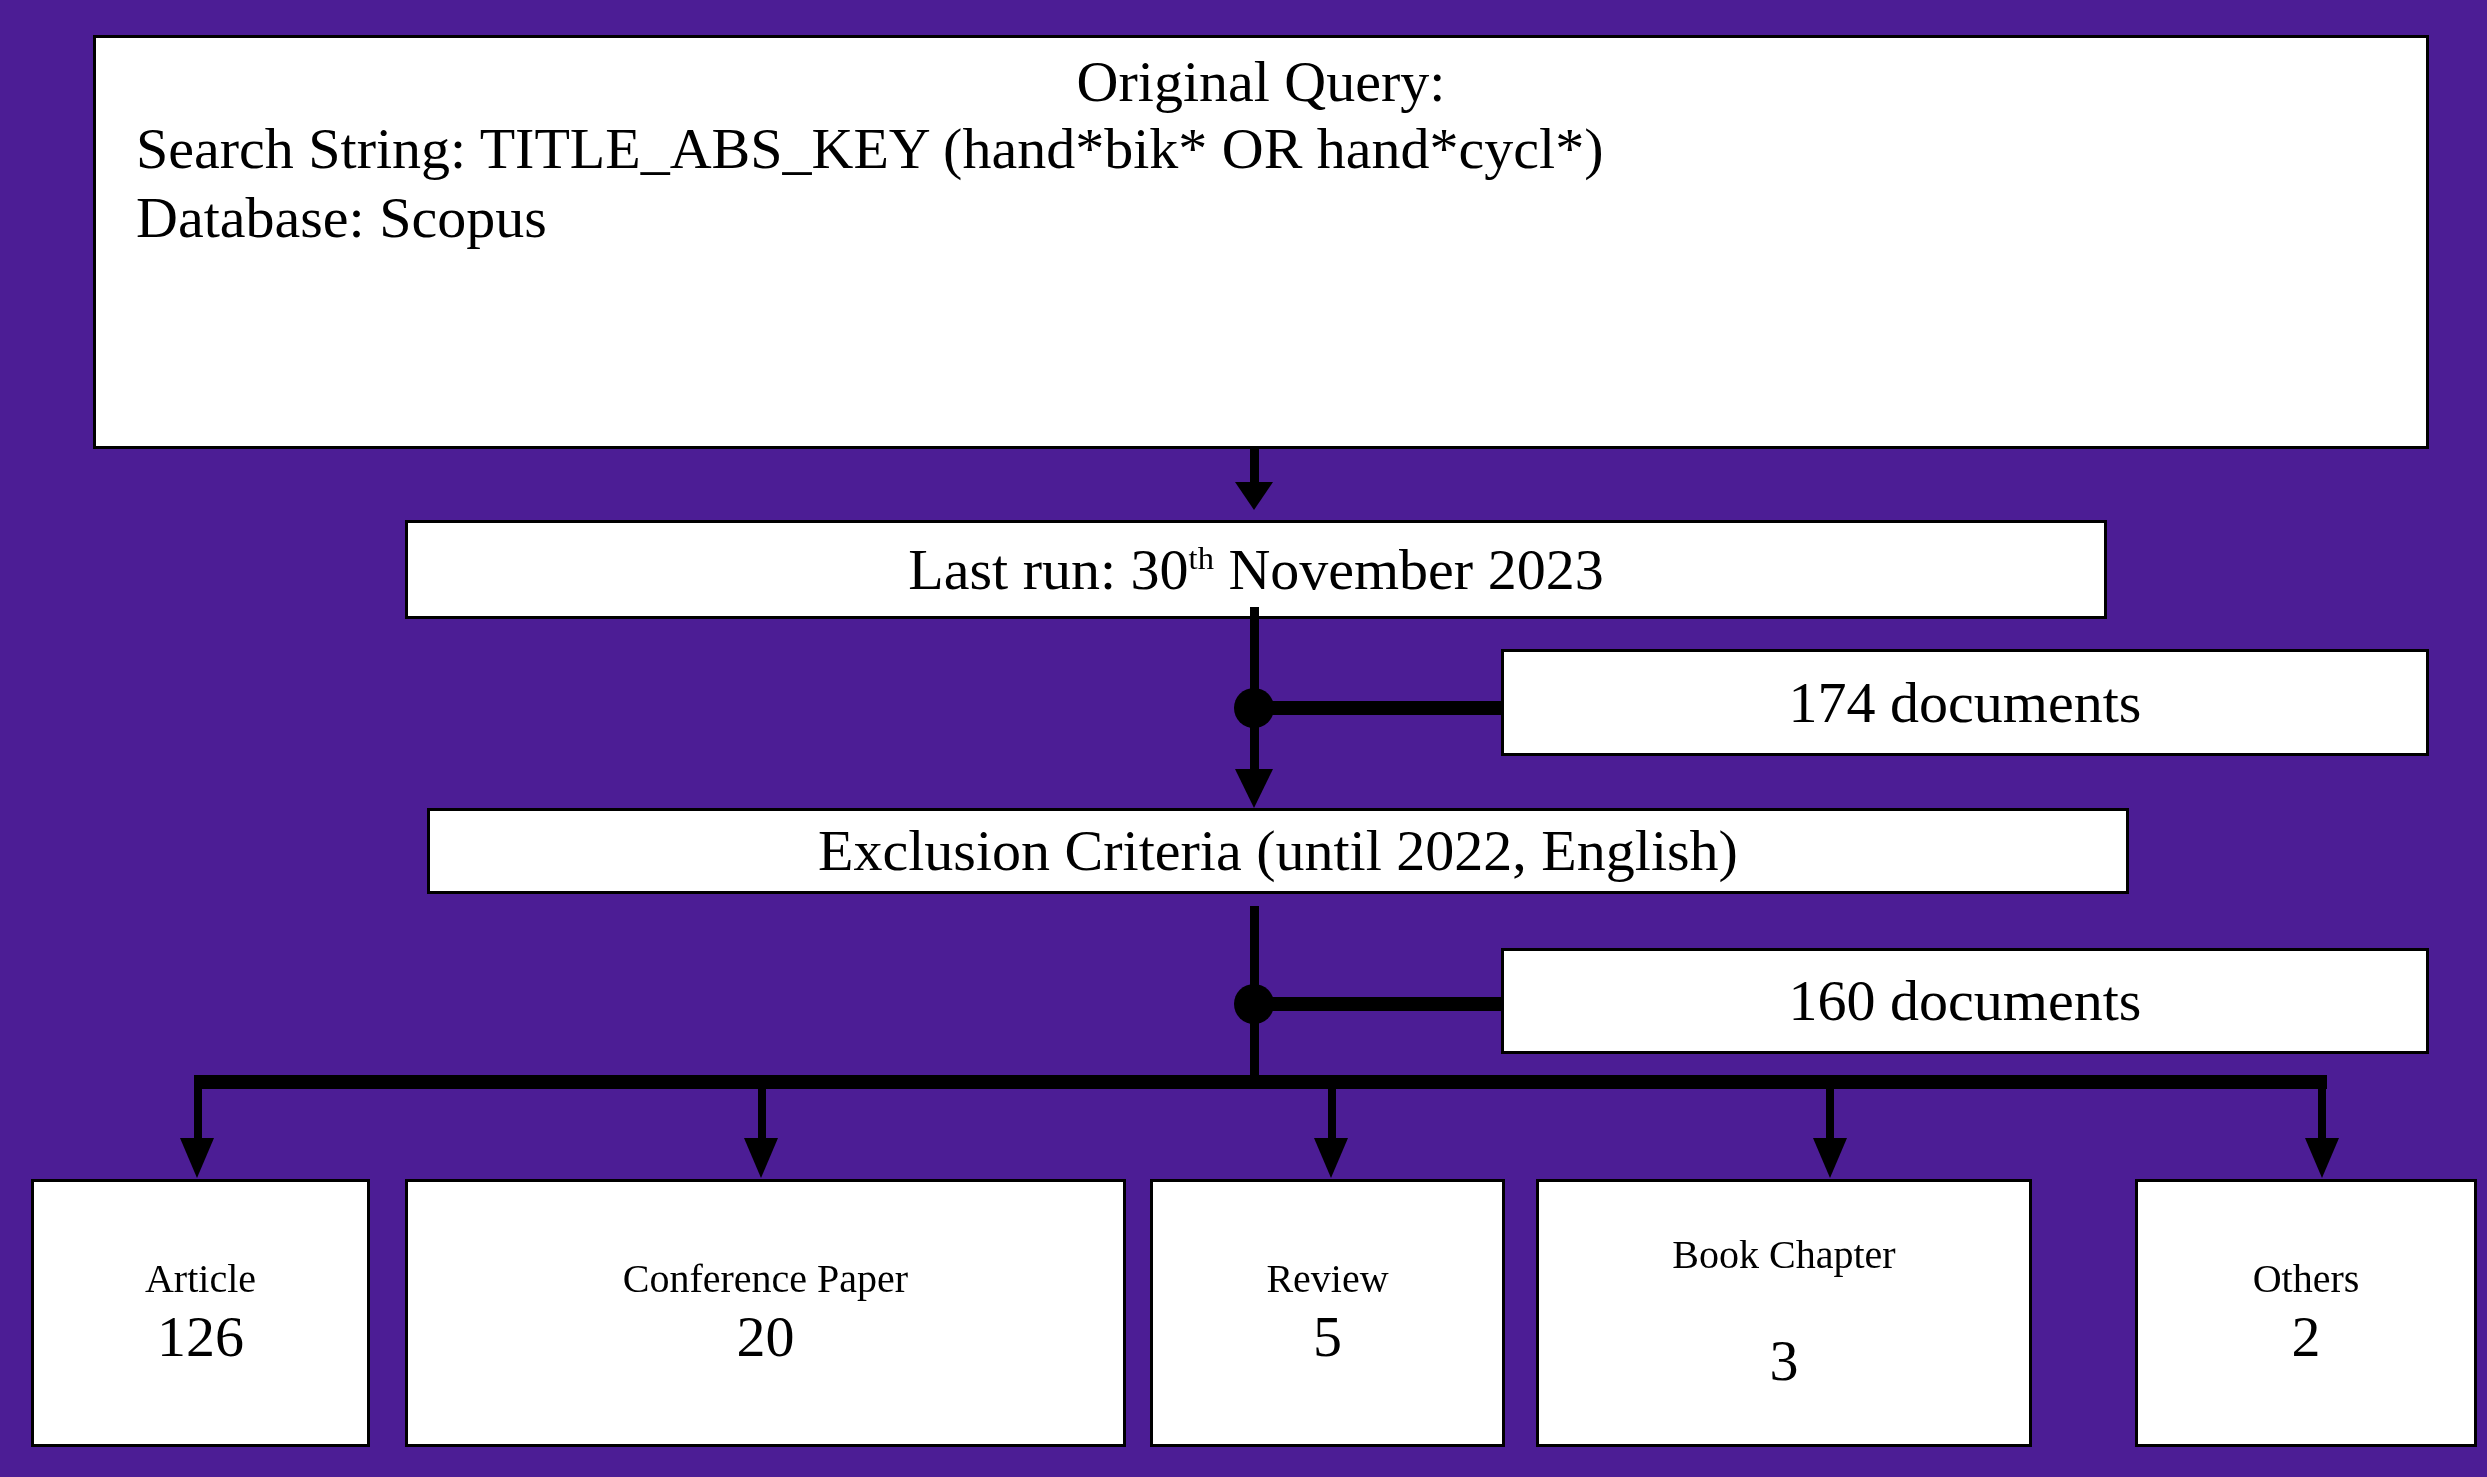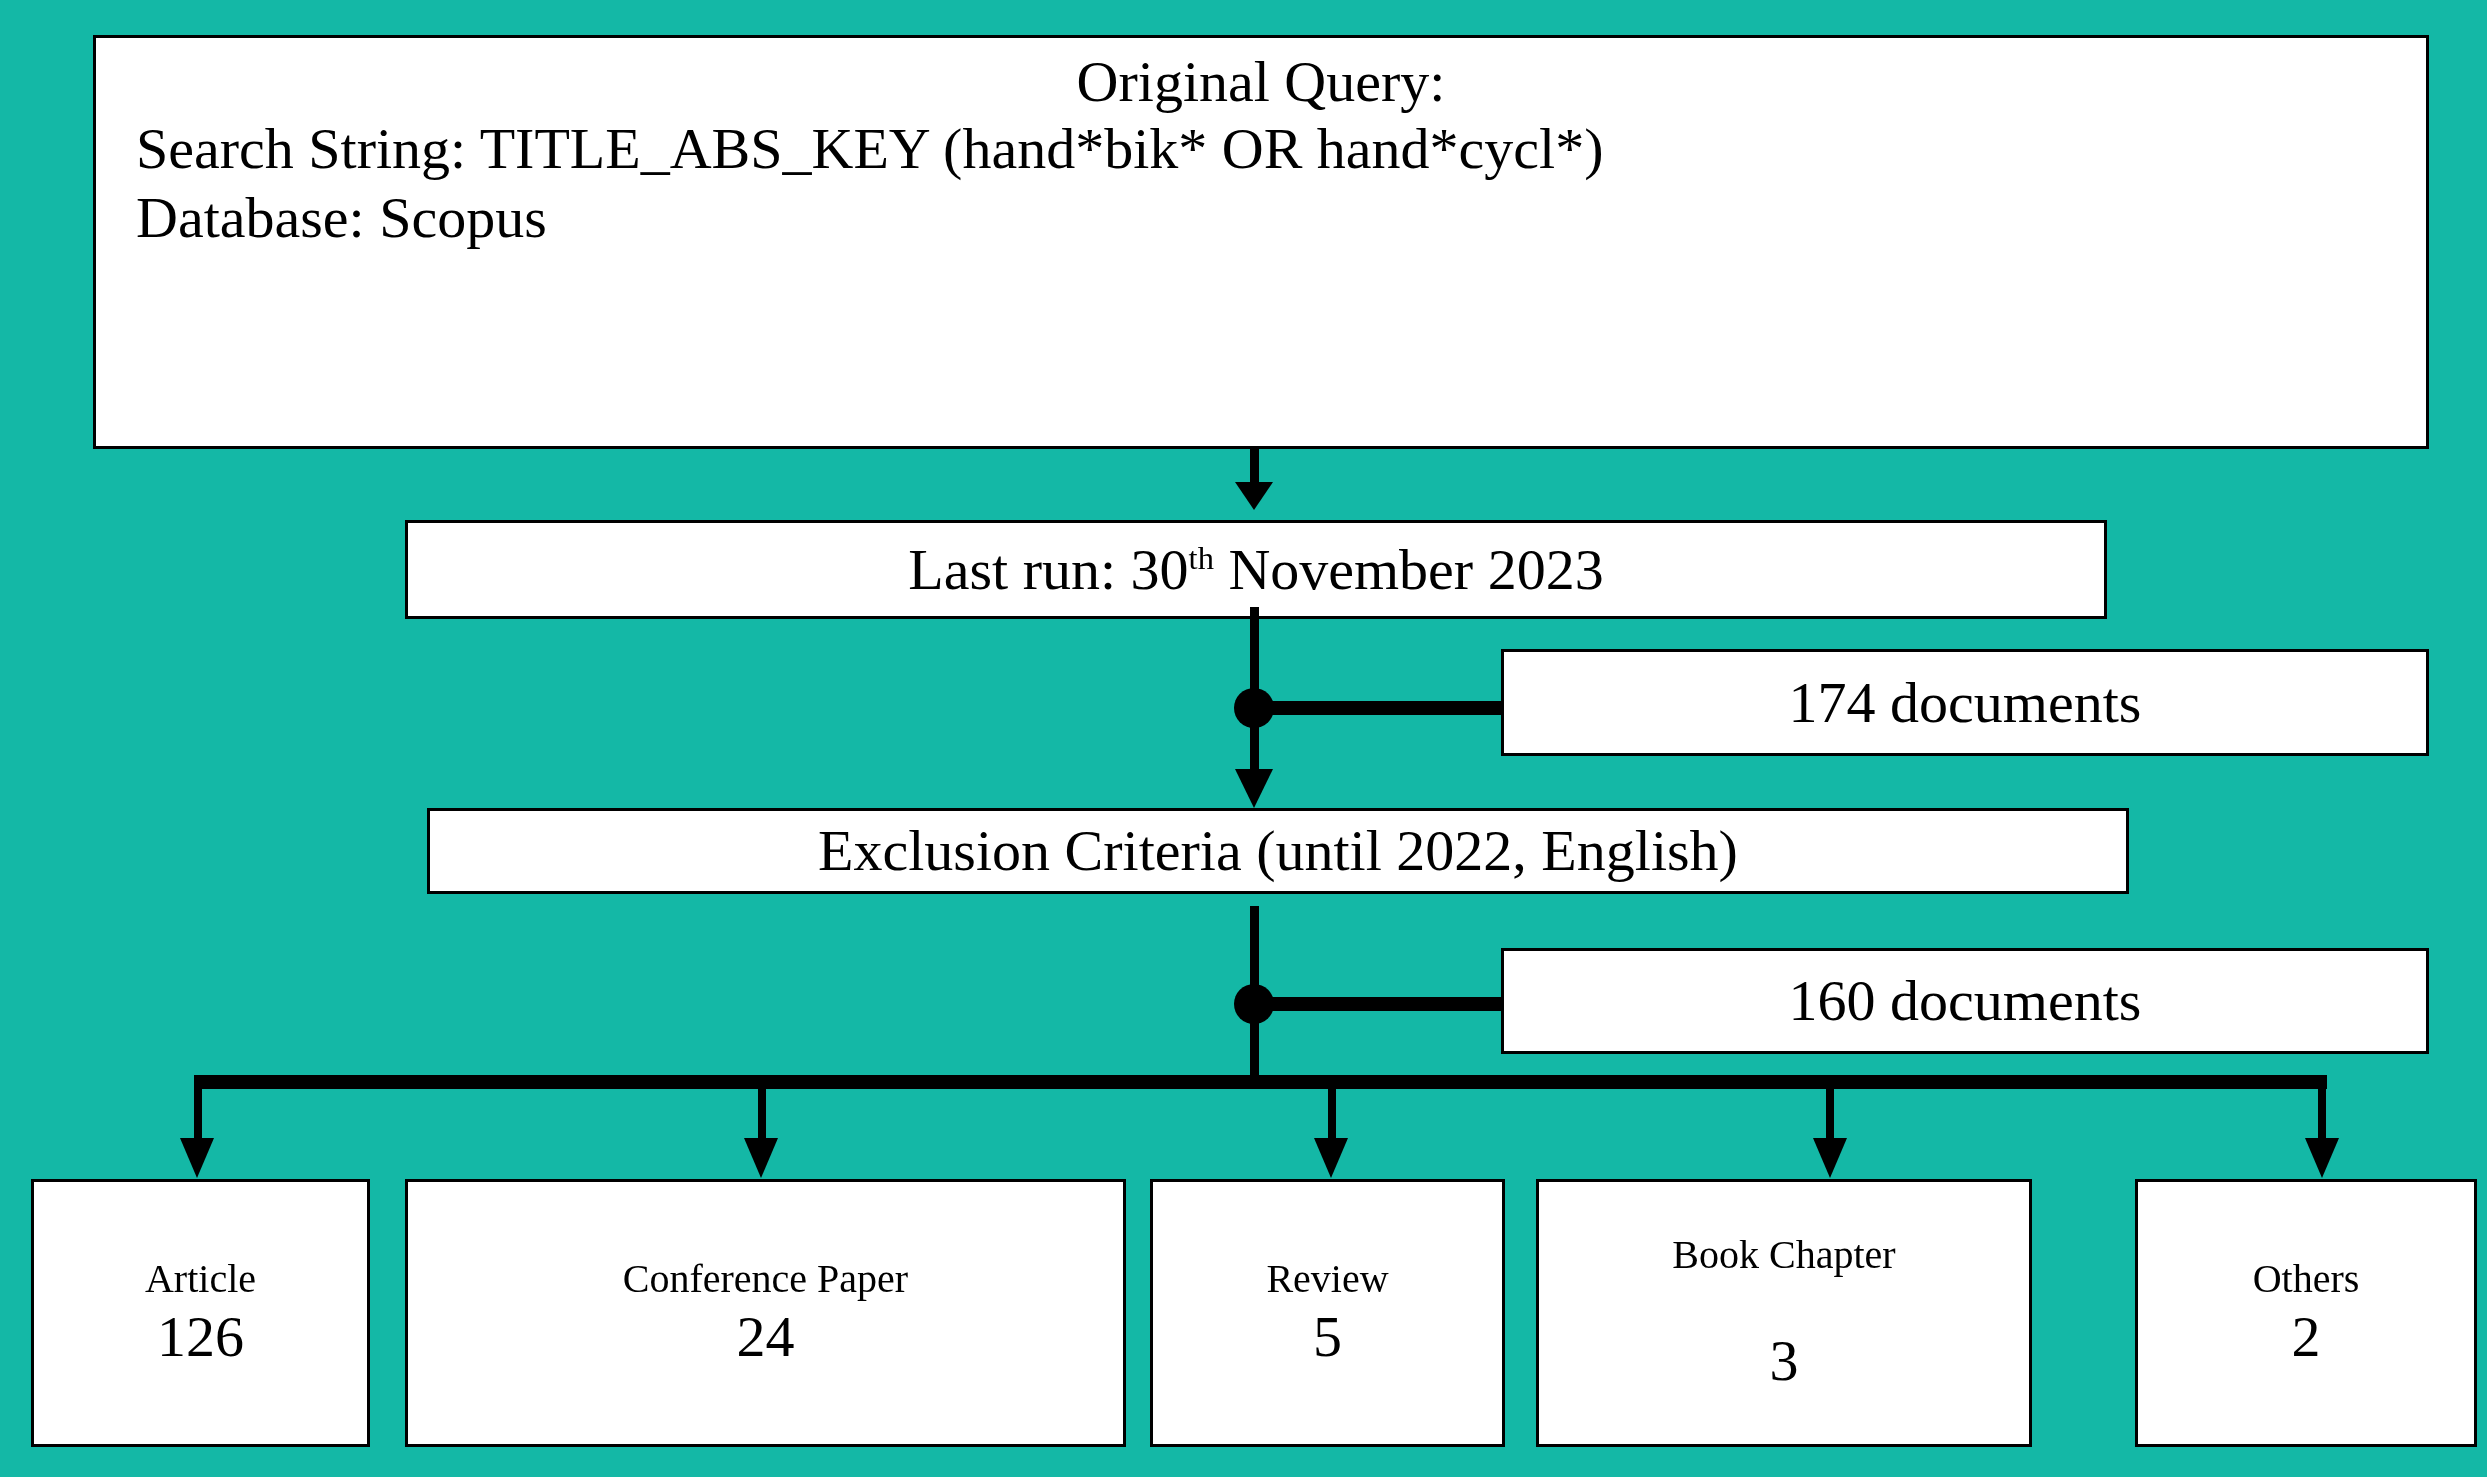--- a/index.html
+++ b/index.html
@@ -4,21 +4,21 @@
 <style>
   html, body {
     margin: 0;
     padding: 0;
     background: #ffffff;
   }
   #canvas {
     position: relative;
     width: 2487px;
     height: 1477px;
-    background: #14b8a6;
+    background: #4c1d95;
     font-family: "Liberation Serif", "DejaVu Serif", serif;
     color: #000000;
     overflow: hidden;
   }
   .box {
     position: absolute;
     box-sizing: border-box;
     border: 3.5px solid #000000;
     background: #ffffff;
   }
@@ -144,21 +144,21 @@
   <div class="line-v" style="left:2318px; top:1089px; width:8px; height:60px;"></div>
   <div class="arrowhead" style="left:2305px; top:1138px; border-left:17.6px solid transparent; border-right:17.6px solid transparent; border-top:40px solid #000000;"></div>
 
   <div class="box box-center" style="left:31px; top:1179px; width:339px; height:268px;">
     <div class="leaf-label">Article</div>
     <div class="leaf-count">126</div>
   </div>
 
   <div class="box box-center" style="left:405px; top:1179px; width:721px; height:268px;">
     <div class="leaf-label">Conference Paper</div>
-    <div class="leaf-count">24</div>
+    <div class="leaf-count">20</div>
   </div>
 
   <div class="box box-center" style="left:1150px; top:1179px; width:355px; height:268px;">
     <div class="leaf-label">Review</div>
     <div class="leaf-count">5</div>
   </div>
 
   <div class="box box-center" style="left:1536px; top:1179px; width:496px; height:268px;gap:48px;">
     <div class="leaf-label">Book Chapter</div>
     <div class="leaf-count">3</div>

